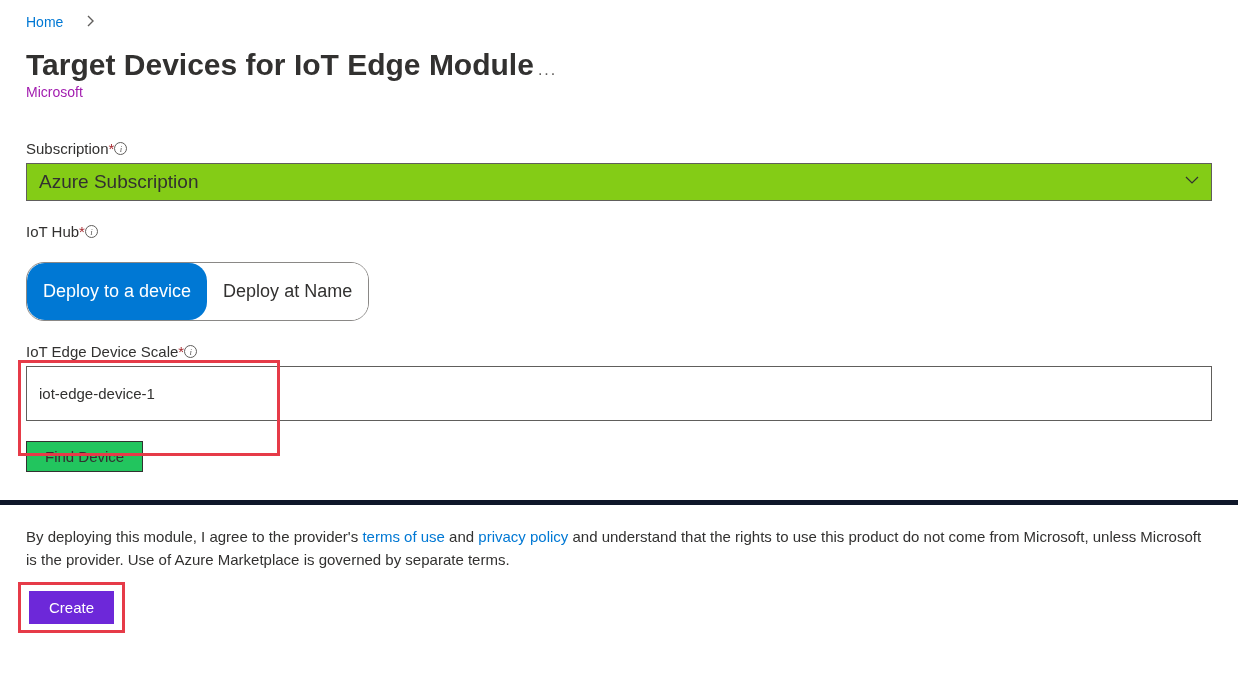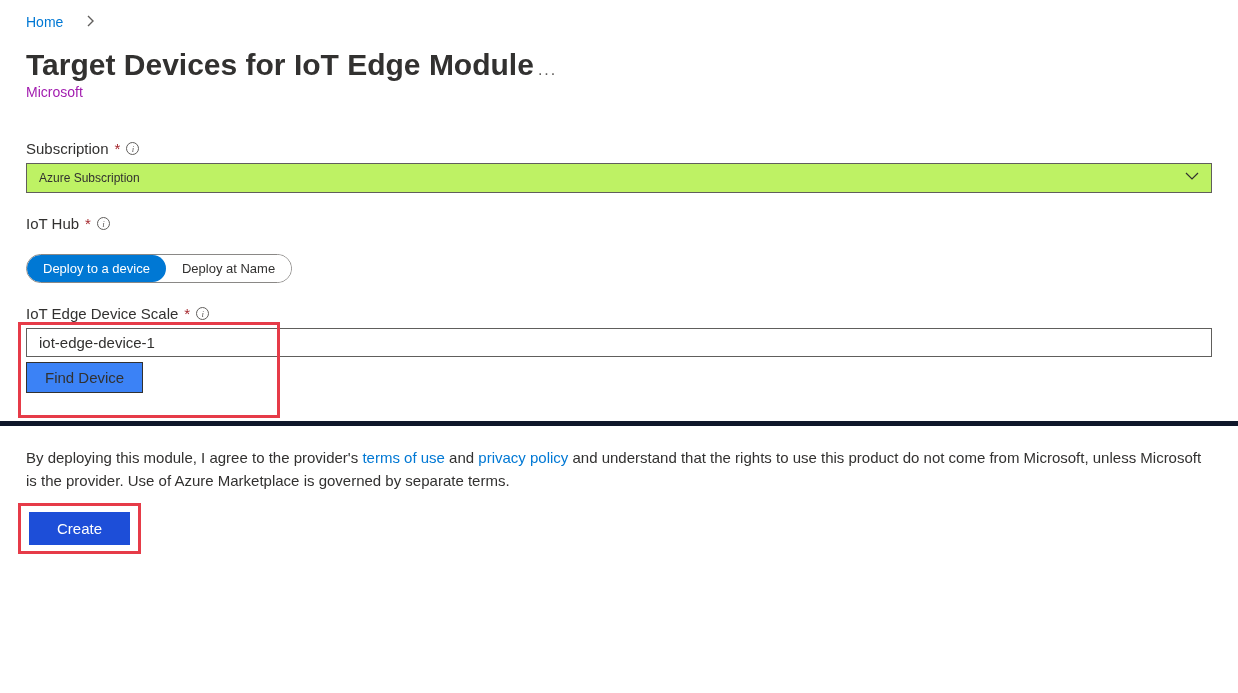--- a/index.html
+++ b/index.html
@@ -55,21 +55,20 @@
       font-size: 14px;
       color: #a21caf;
       margin-bottom: 40px;
     }
     .field-group {
       margin-bottom: 22px;
     }
     .field-label-row {
       display: flex;
       align-items: center;
-      gap: 6px;
       margin-bottom: 6px;
       font-size: 15px;
       color: #323130;
     }
     .required-star {
       color: #a4262c;
     }
     .info-icon {
       width: 13px;
       height: 13px;
@@ -81,59 +80,59 @@
       font-size: 9px;
       color: #605e5c;
       cursor: pointer;
       font-family: Georgia, serif;
       font-style: italic;
     }
     .select-box {
       width: 100%;
       border: 1px solid #605e5c;
       padding: 7px 12px;
-      font-size: 12px;
+      font-size: 19px;
       display: flex;
       justify-content: space-between;
       align-items: center;
       cursor: pointer;
-      background: #bef264;
+      background: #84cc16;
       color: #323130;
     }
     .chevron-down {
       width: 14px;
       height: 14px;
       display: inline-block;
     }
     .chevron-down svg {
       display: block;
     }
     .toggle-group {
       display: inline-flex;
       border: 1px solid #8a8886;
       border-radius: 18px;
       overflow: hidden;
       margin-bottom: 22px;
     }
     .toggle-option {
-      padding: 6px 16px;
-      font-size: 13px;
+      padding: 18px 16px;
+      font-size: 18px;
       cursor: pointer;
       background: #fff;
       color: #323130;
     }
     .toggle-option.active {
       background: #0078d4;
       color: #fff;
       border-radius: 18px;
     }
     .btn-outline {
-      margin-top: 5px;
+      margin-top: 20px;
       border: 1px solid #323130;
-      background: #3b82f6;
+      background: #22c55e;
       padding: 6px 18px;
       font-size: 15px;
       cursor: pointer;
       color: #323130;
       font-family: inherit;
     }
     .footer {
       border-top: 5px solid #0f172a;
       padding: 20px 26px 18px 26px;
       margin-top: 28px;
@@ -149,36 +148,36 @@
       text-decoration: none;
       cursor: pointer;
     }
     .create-highlight {
       display: inline-block;
       border: 3px solid #e63b48;
       padding: 6px 8px;
       margin-left: -8px;
     }
     .btn-primary {
-      background: #1d4ed8;
+      background: #6d28d9;
       color: #fff;
       border: none;
-      padding: 8px 28px;
+      padding: 8px 20px;
       font-size: 15px;
       cursor: pointer;
       font-family: inherit;
     }
     
     .device-row {
       position: relative;
     }
     .device-input-full {
       width: 100%;
       border: 1px solid #605e5c;
-      padding: 5px 12px;
+      padding: 18px 12px;
       font-size: 15px;
       background: #fff;
       color: #323130;
       font-family: inherit;
     }
     .red-overlay {
       position: absolute;
       top: -6px;
       left: -8px;
       width: 262px;

